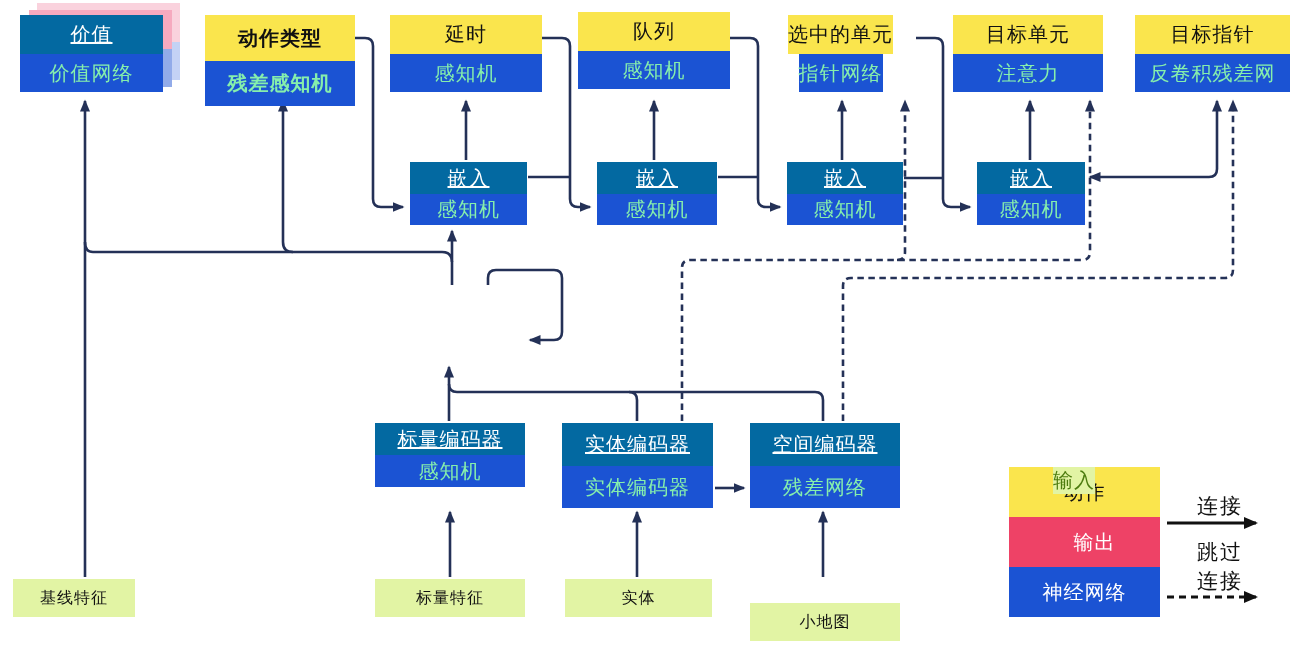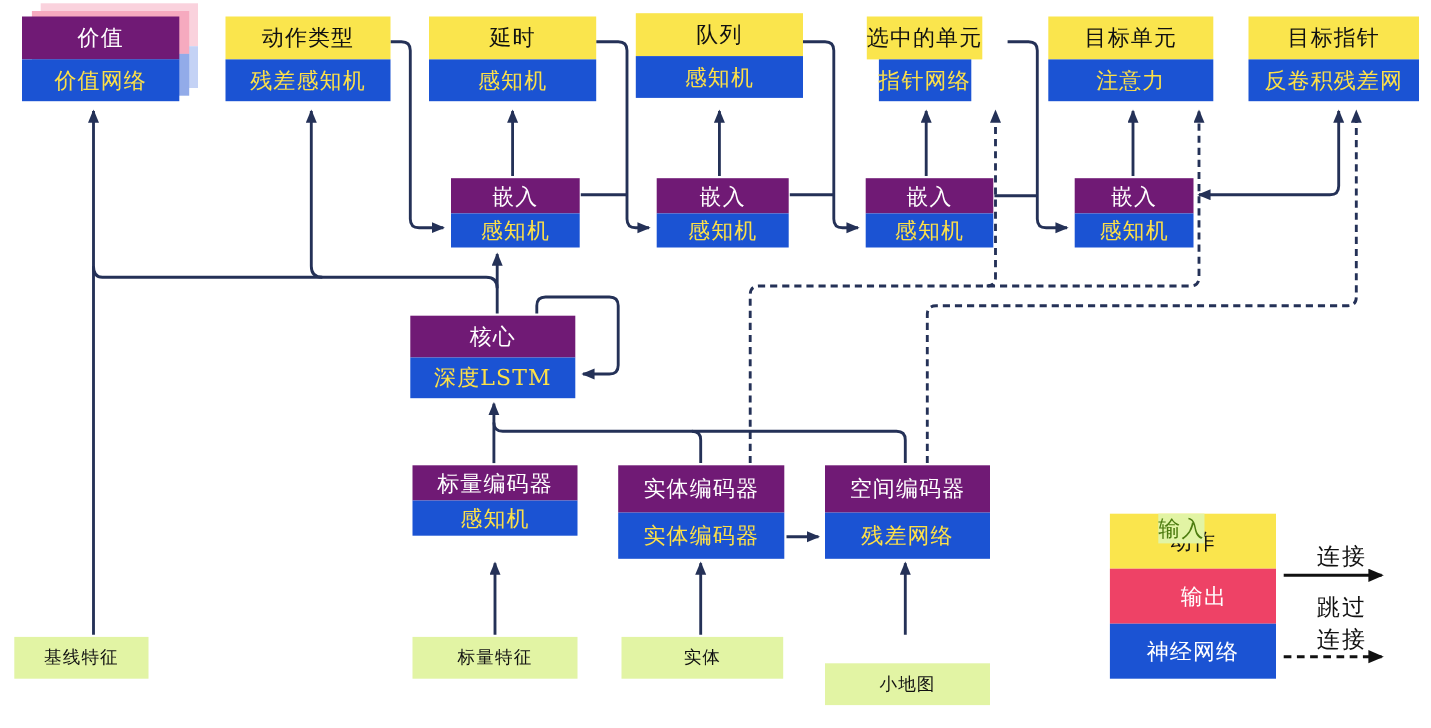--- a/index.html
+++ b/index.html
@@ -7,22 +7,22 @@
     position:relative;width:1301px;height:662px;background:#ffffff;overflow:hidden;
     font-family:"DejaVu Serif","Liberation Serif",serif;
   }
   .stage svg.wires{position:absolute;left:0;top:0;z-index:1;}
   .node{position:absolute;z-index:2;display:flex;flex-direction:column;}
   .node .hdr,.node .bdy{
     flex:1;display:flex;align-items:center;justify-content:center;
     font-size:20px;letter-spacing:1px;line-height:1;white-space:nowrap;
   }
   .hdr.yellow{background:#FAE54D;color:#111111;}
-  .hdr.red{background:#701a75;color:#ffffff;}
-  .bdy.blue{background:#1B53D3;color:#fde047;}
+  .hdr.red{background:#0369a1;color:#ffffff;text-decoration:underline;}
+  .bdy.blue{background:#1B53D3;color:#86efac;}
   .green{
     position:absolute;z-index:2;background:#E2F4A4;color:#111111;
     display:flex;align-items:center;justify-content:center;
     font-size:16px;letter-spacing:1px;white-space:nowrap;
   }
   .shadowcard{position:absolute;z-index:0;display:flex;flex-direction:column;}
   .shadowcard .s-top{flex:1;}
   .shadowcard .s-bot{flex:1;}
   .card2 .s-top{background:#FAD2DD;}
   .card2 .s-bot{background:#C4D2F5;}
@@ -116,21 +116,21 @@
     <g stroke="#111111" stroke-width="2.8" fill="none">
       <path d="M 1167 523 L 1256 523" marker-end="url(#ahblack)"></path>
       <path d="M 1167 597 L 1256 597" marker-end="url(#ahblack)" stroke-dasharray="7 5"></path>
     </g>
   </svg>
 
   <div class="node" style="left:20px;top:15px;width:143px;height:77px;">
     <div class="hdr red">价值</div>
     <div class="bdy blue">价值网络</div>
   </div>
-  <div class="node" style="left:205px;top:15px;width:150px;height:77px;">
+  <div class="node" style="left:205px;top:15px;width:150px;height:91px;font-weight:bold;">
     <div class="hdr yellow">动作类型</div>
     <div class="bdy blue">残差感知机</div>
   </div>
   <div class="node" style="left:390px;top:15px;width:152px;height:77px;">
     <div class="hdr yellow">延时</div>
     <div class="bdy blue">感知机</div>
   </div>
   <div class="node" style="left:578px;top:12px;width:152px;height:77px;">
     <div class="hdr yellow">队列</div>
     <div class="bdy blue">感知机</div>
@@ -158,24 +158,20 @@
   </div>
   <div class="node" style="left:787px;top:162px;width:116px;height:63px;">
     <div class="hdr red">嵌入</div>
     <div class="bdy blue">感知机</div>
   </div>
   <div class="node" style="left:977px;top:162px;width:108px;height:63px;">
     <div class="hdr red">嵌入</div>
     <div class="bdy blue">感知机</div>
   </div>
 
-  <div class="node" style="left:373px;top:287px;width:150px;height:75px;">
-    <div class="hdr red">核心</div>
-    <div class="bdy blue">深度LSTM</div>
-  </div>
 
   <div class="node" style="left:375px;top:423px;width:150px;height:64px;">
     <div class="hdr red">标量编码器</div>
     <div class="bdy blue">感知机</div>
   </div>
   <div class="node" style="left:562px;top:423px;width:151px;height:85px;">
     <div class="hdr red">实体编码器</div>
     <div class="bdy blue">实体编码器</div>
   </div>
   <div class="node" style="left:750px;top:423px;width:150px;height:85px;">

